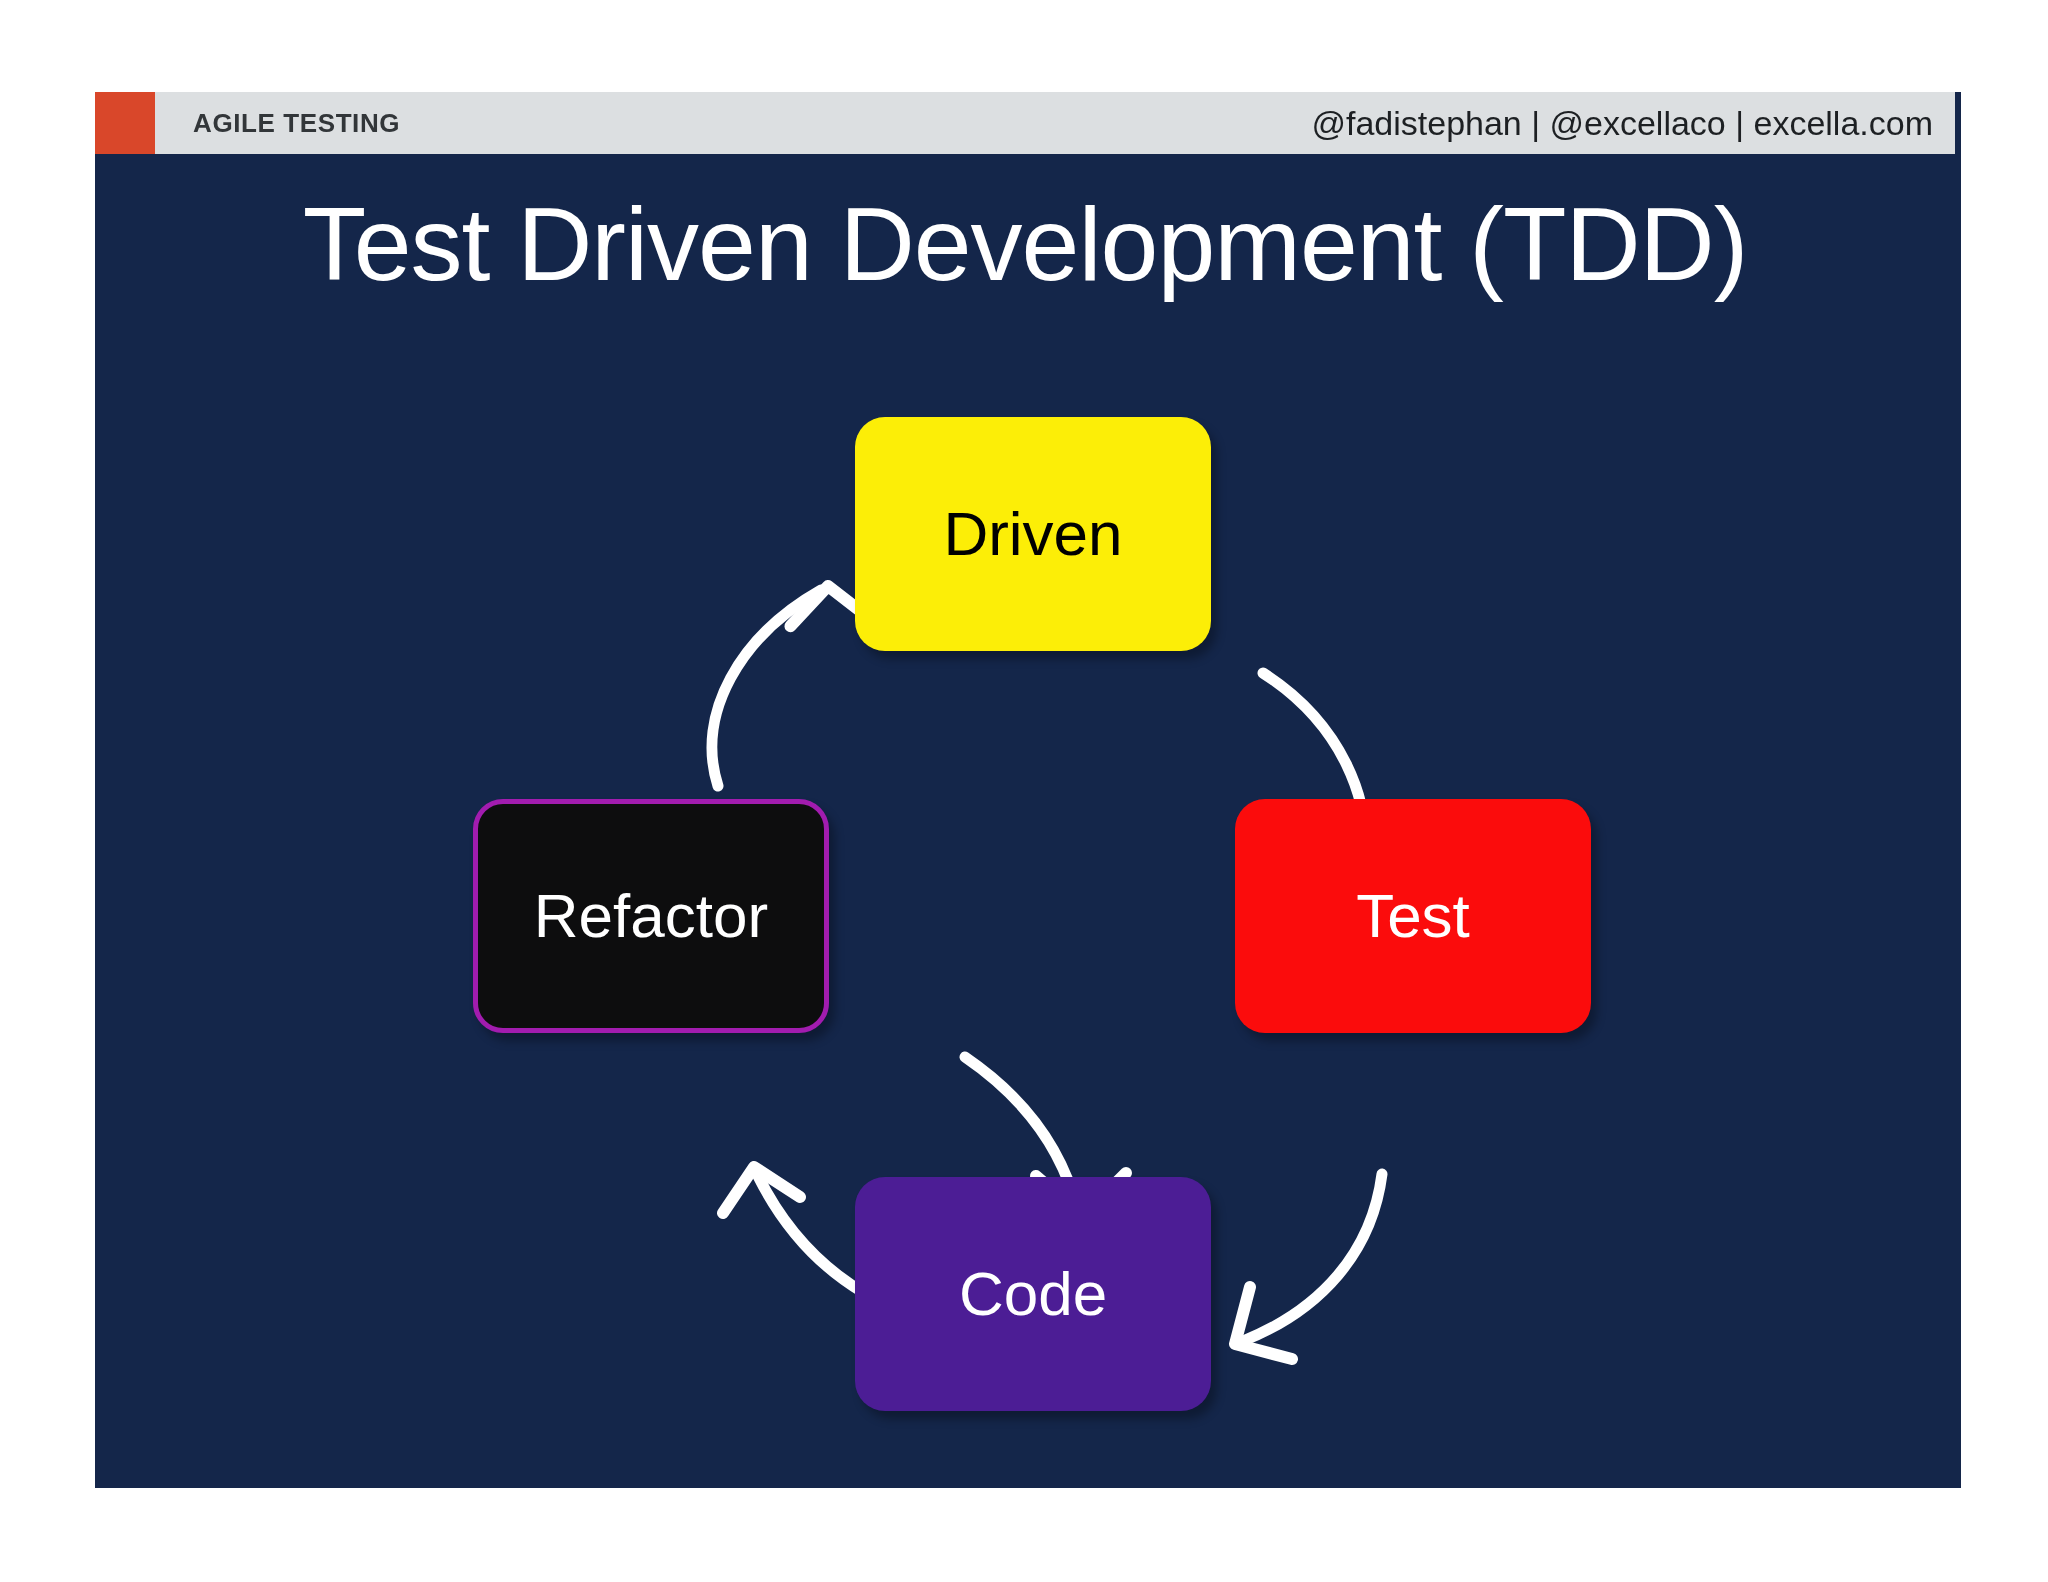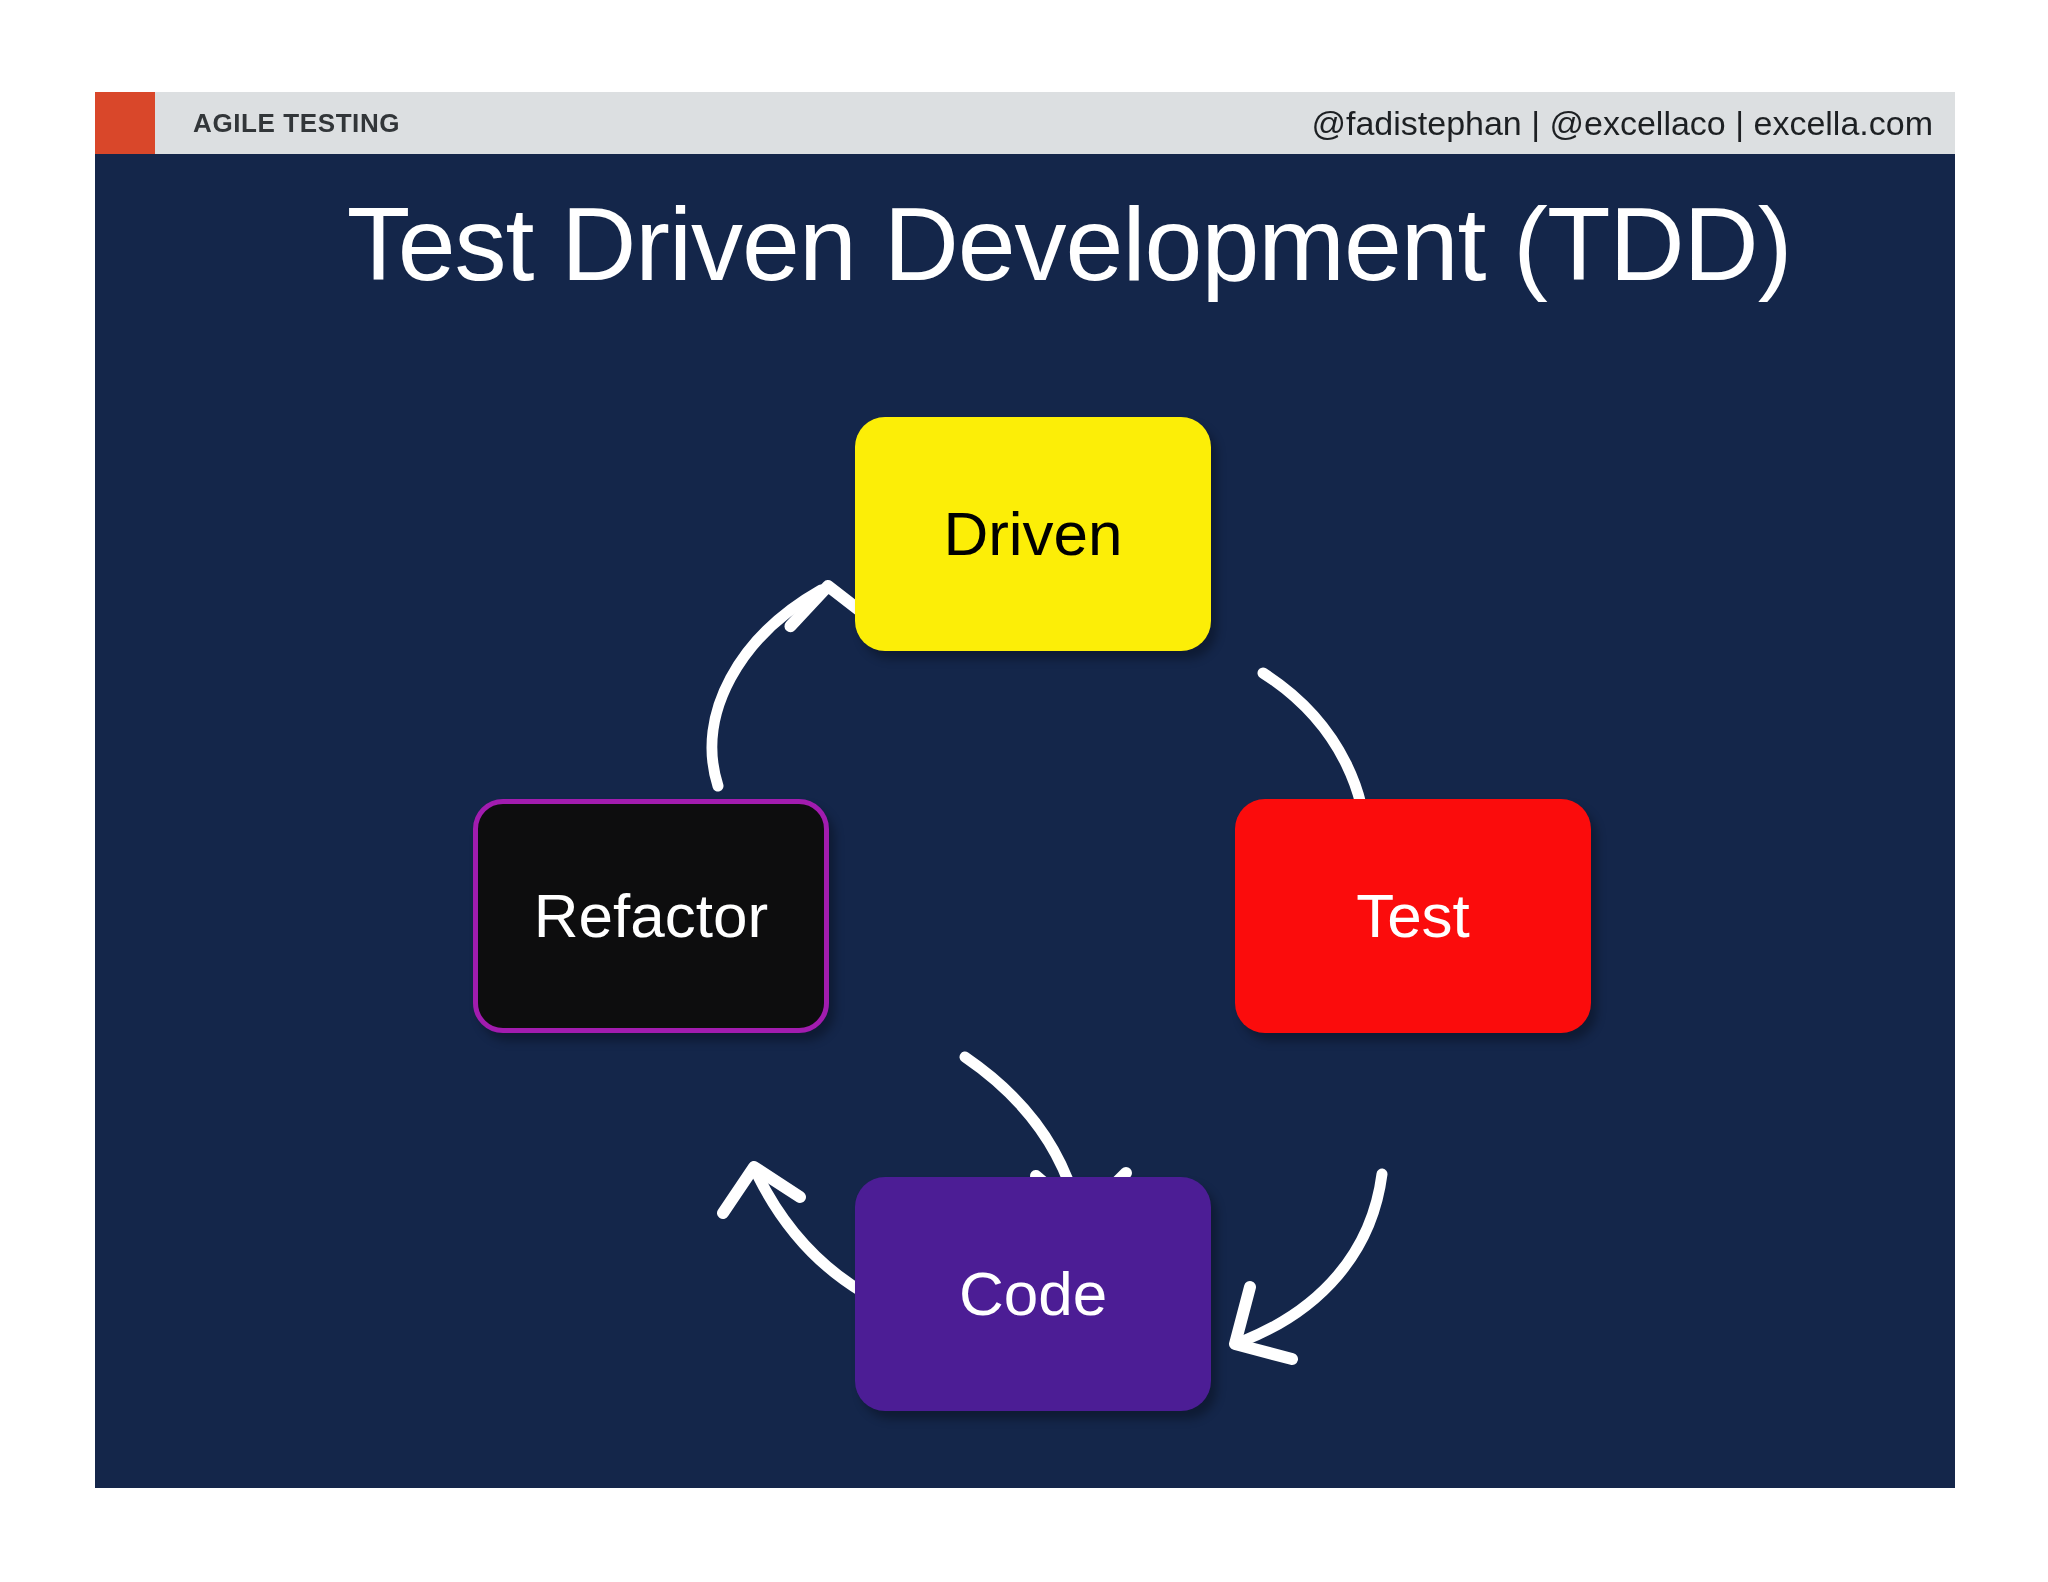--- a/index.html
+++ b/index.html
@@ -17,21 +17,21 @@
 
   
   #slide-root {
     position: absolute;
     left: 95px;
     top: 92px;
     width: 1860px;
     height: 1396px;
     background: #142game;
   }
-  #slide-root { background: #14264a; }
+  #slide-root { background: #14264a; padding-left: 6px; }
 
   
   #header-band {
     position: absolute;
     left: 0;
     top: 0;
     width: 1860px;
     height: 62px;
     background: #dcdfe1;
     display: flex;
@@ -82,21 +82,20 @@
     left: 0;
     top: 34px;
     width: 1860px;
     text-align: center;
     color: #ffffff;
     font-size: 104px;
     font-weight: normal;
     letter-spacing: -1px;
     line-height: 1.08;
     white-space: nowrap;
-    margin-left: 44px;
   }
 
   
   #diagram {
     position: absolute;
     left: 0;
     top: 0;
     width: 1860px;
     height: 1334px;
   }

